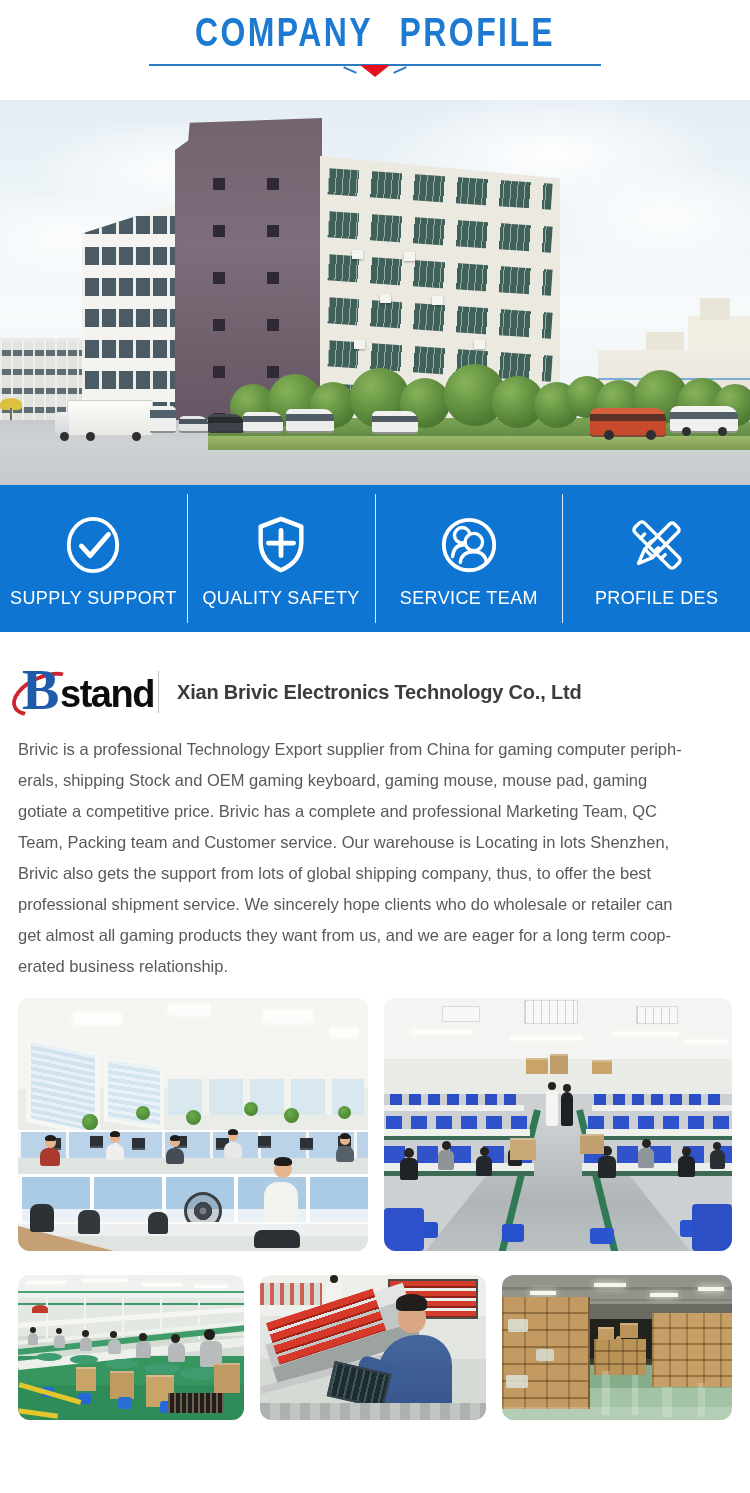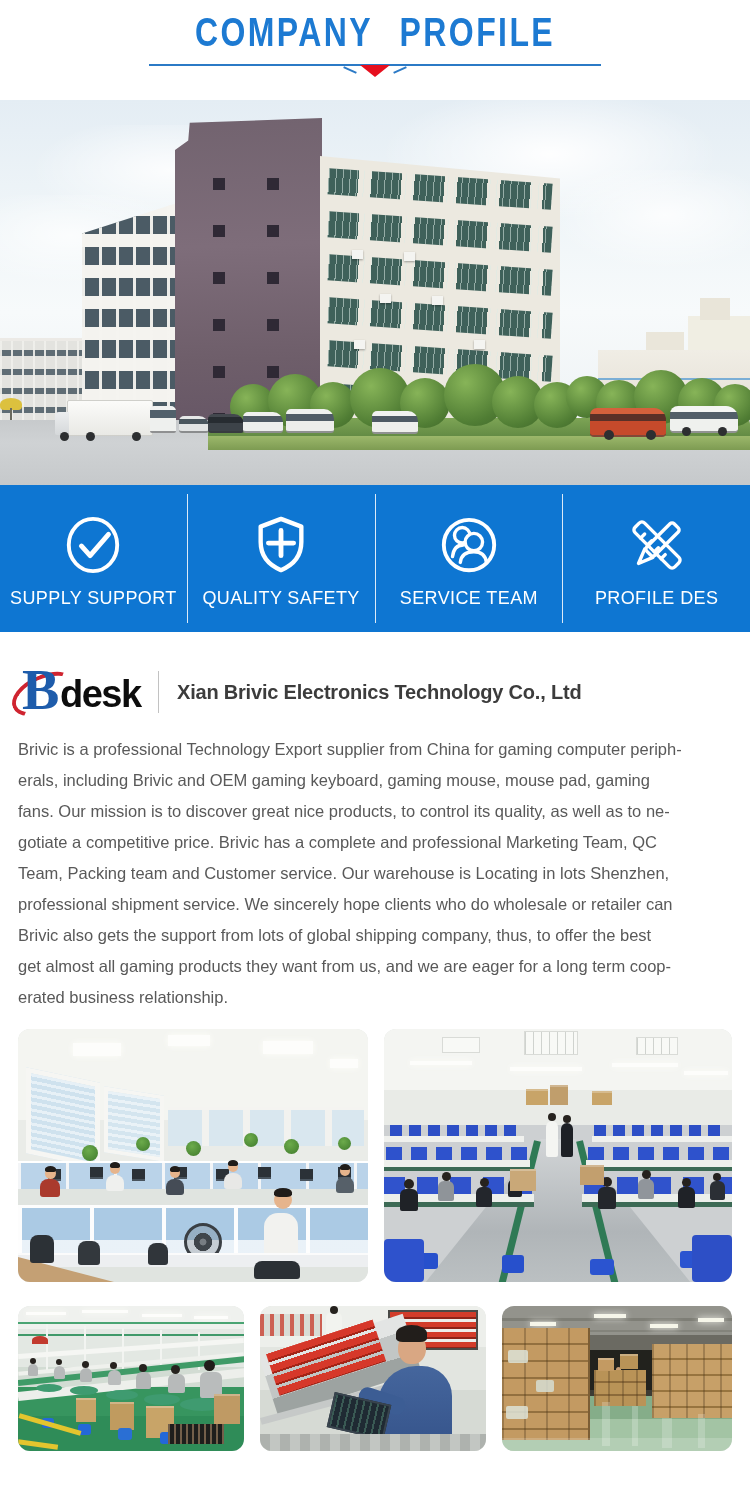--- a/index.html
+++ b/index.html
@@ -196,34 +196,33 @@
       </svg>
     </span>
     <span class="b-label">PROFILE DES</span>
   </div>
 </div>
 
 <div class="company">
   <div class="logo">
     <span class="swoosh"></span>
     <span class="logo-b">B</span>
-    <span class="logo-rest">desk</span>
+    <span class="logo-rest">stand</span>
   </div>
   <div class="vdiv"></div>
   <div class="cname">Xian Brivic Electronics Technology Co., Ltd</div>
 </div>
 
 <div class="about">
   <div class="ln">Brivic is a professional Technology Export supplier from China for gaming computer periph-</div>
-  <div class="ln">erals, including Brivic and OEM gaming keyboard, gaming mouse, mouse pad, gaming</div>
-  <div class="ln">fans. Our mission is to discover great nice products, to control its quality, as well as to ne-</div>
+  <div class="ln">erals, shipping Stock and OEM gaming keyboard, gaming mouse, mouse pad, gaming</div>
   <div class="ln">gotiate a competitive price. Brivic has a complete and professional Marketing Team, QC</div>
   <div class="ln">Team, Packing team and Customer service. Our warehouse is Locating in lots Shenzhen,</div>
+  <div class="ln">Brivic also gets the support from lots of global shipping company, thus, to offer the best</div>
   <div class="ln">professional shipment service. We sincerely hope clients who do wholesale or retailer can</div>
-  <div class="ln">Brivic also gets the support from lots of global shipping company, thus, to offer the best</div>
   <div class="ln">get almost all gaming products they want from us, and we are eager for a long term coop-</div>
   <div class="ln">erated business relationship.</div>
 </div>
 
 <div class="prow row2">
 
   <div class="photo scene" style="width:350px;height:253px">
     <div class="s" style="left:0;top:0;width:350px;height:253px;background:linear-gradient(180deg,#f4f5f1 0 36%,#eaece8 36% 54%,#e0e4e0 54%)"></div>
     <div class="lb" style="left:55px;top:14px;width:48px;height:13px"></div>
     <div class="lb" style="left:150px;top:6px;width:42px;height:11px"></div>

